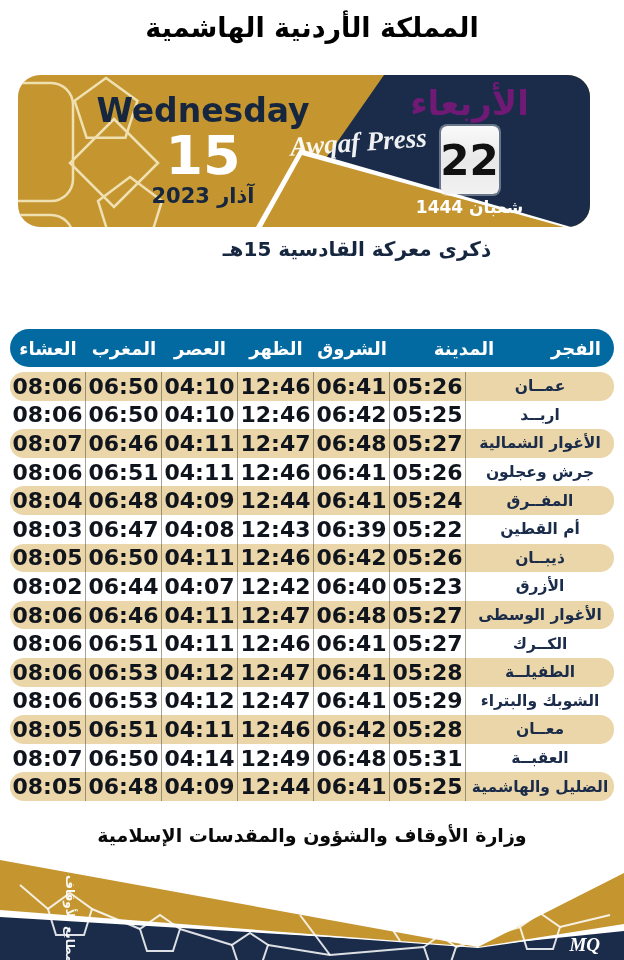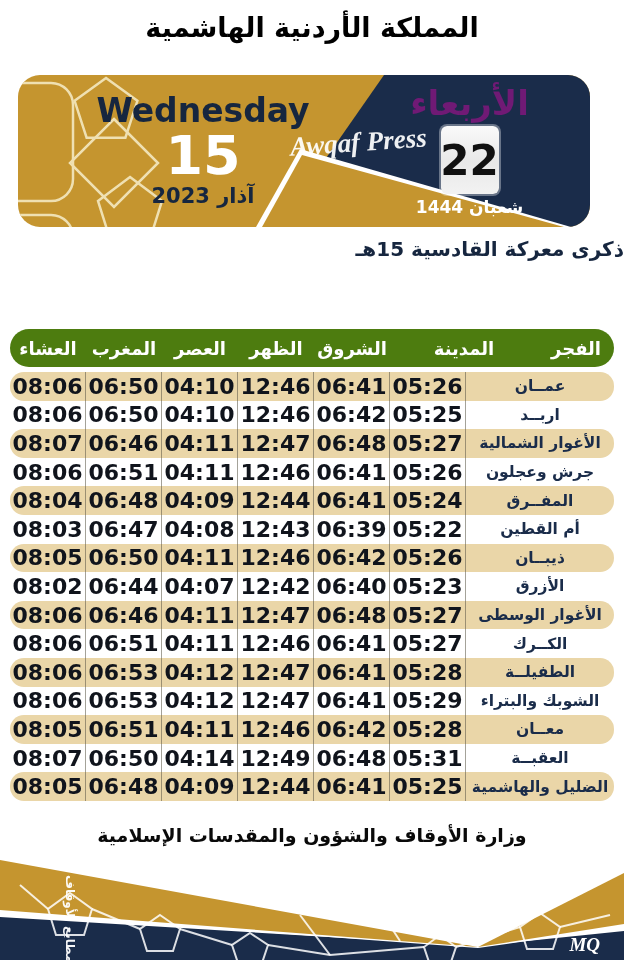--- a/index.html
+++ b/index.html
@@ -42,28 +42,28 @@
   .hdr-hijri{font-size:17px;font-weight:bold;color:#ffffff;}
   .watermark{
     position:absolute;left:272px;top:52px;
     font-family:"Liberation Serif", serif;font-style:italic;font-weight:bold;
     font-size:27px;color:rgba(255,255,255,.93);transform:rotate(-4deg);
     white-space:nowrap;
   }
   
   #occasion{
     position:absolute;top:237px;left:0;width:100%;box-sizing:border-box;
-    padding-left:90px;text-align:right;
+    padding-left:90px;text-align:center;
     font-size:20px;font-weight:bold;color:#16263f;
   }
   
   #ptable{position:absolute;top:329px;left:10px;width:604px;}
   .thead{
     display:flex;direction:ltr;height:38px;align-items:center;
-    background:#4d7c0f;border-radius:19px;margin-bottom:5px;
+    background:#0369a1;border-radius:19px;margin-bottom:5px;
   }
   .thead .cell{color:#ffffff;font-size:18px;border-right:none !important;}
   .cell{
     flex:0 0 76px;text-align:center;font-weight:bold;
     display:flex;align-items:center;justify-content:center;
     height:100%;box-sizing:border-box;
   }
   .cell.city{flex:1 1 auto;}
   .trow{
     display:flex;direction:ltr;height:28.6px;align-items:stretch;

